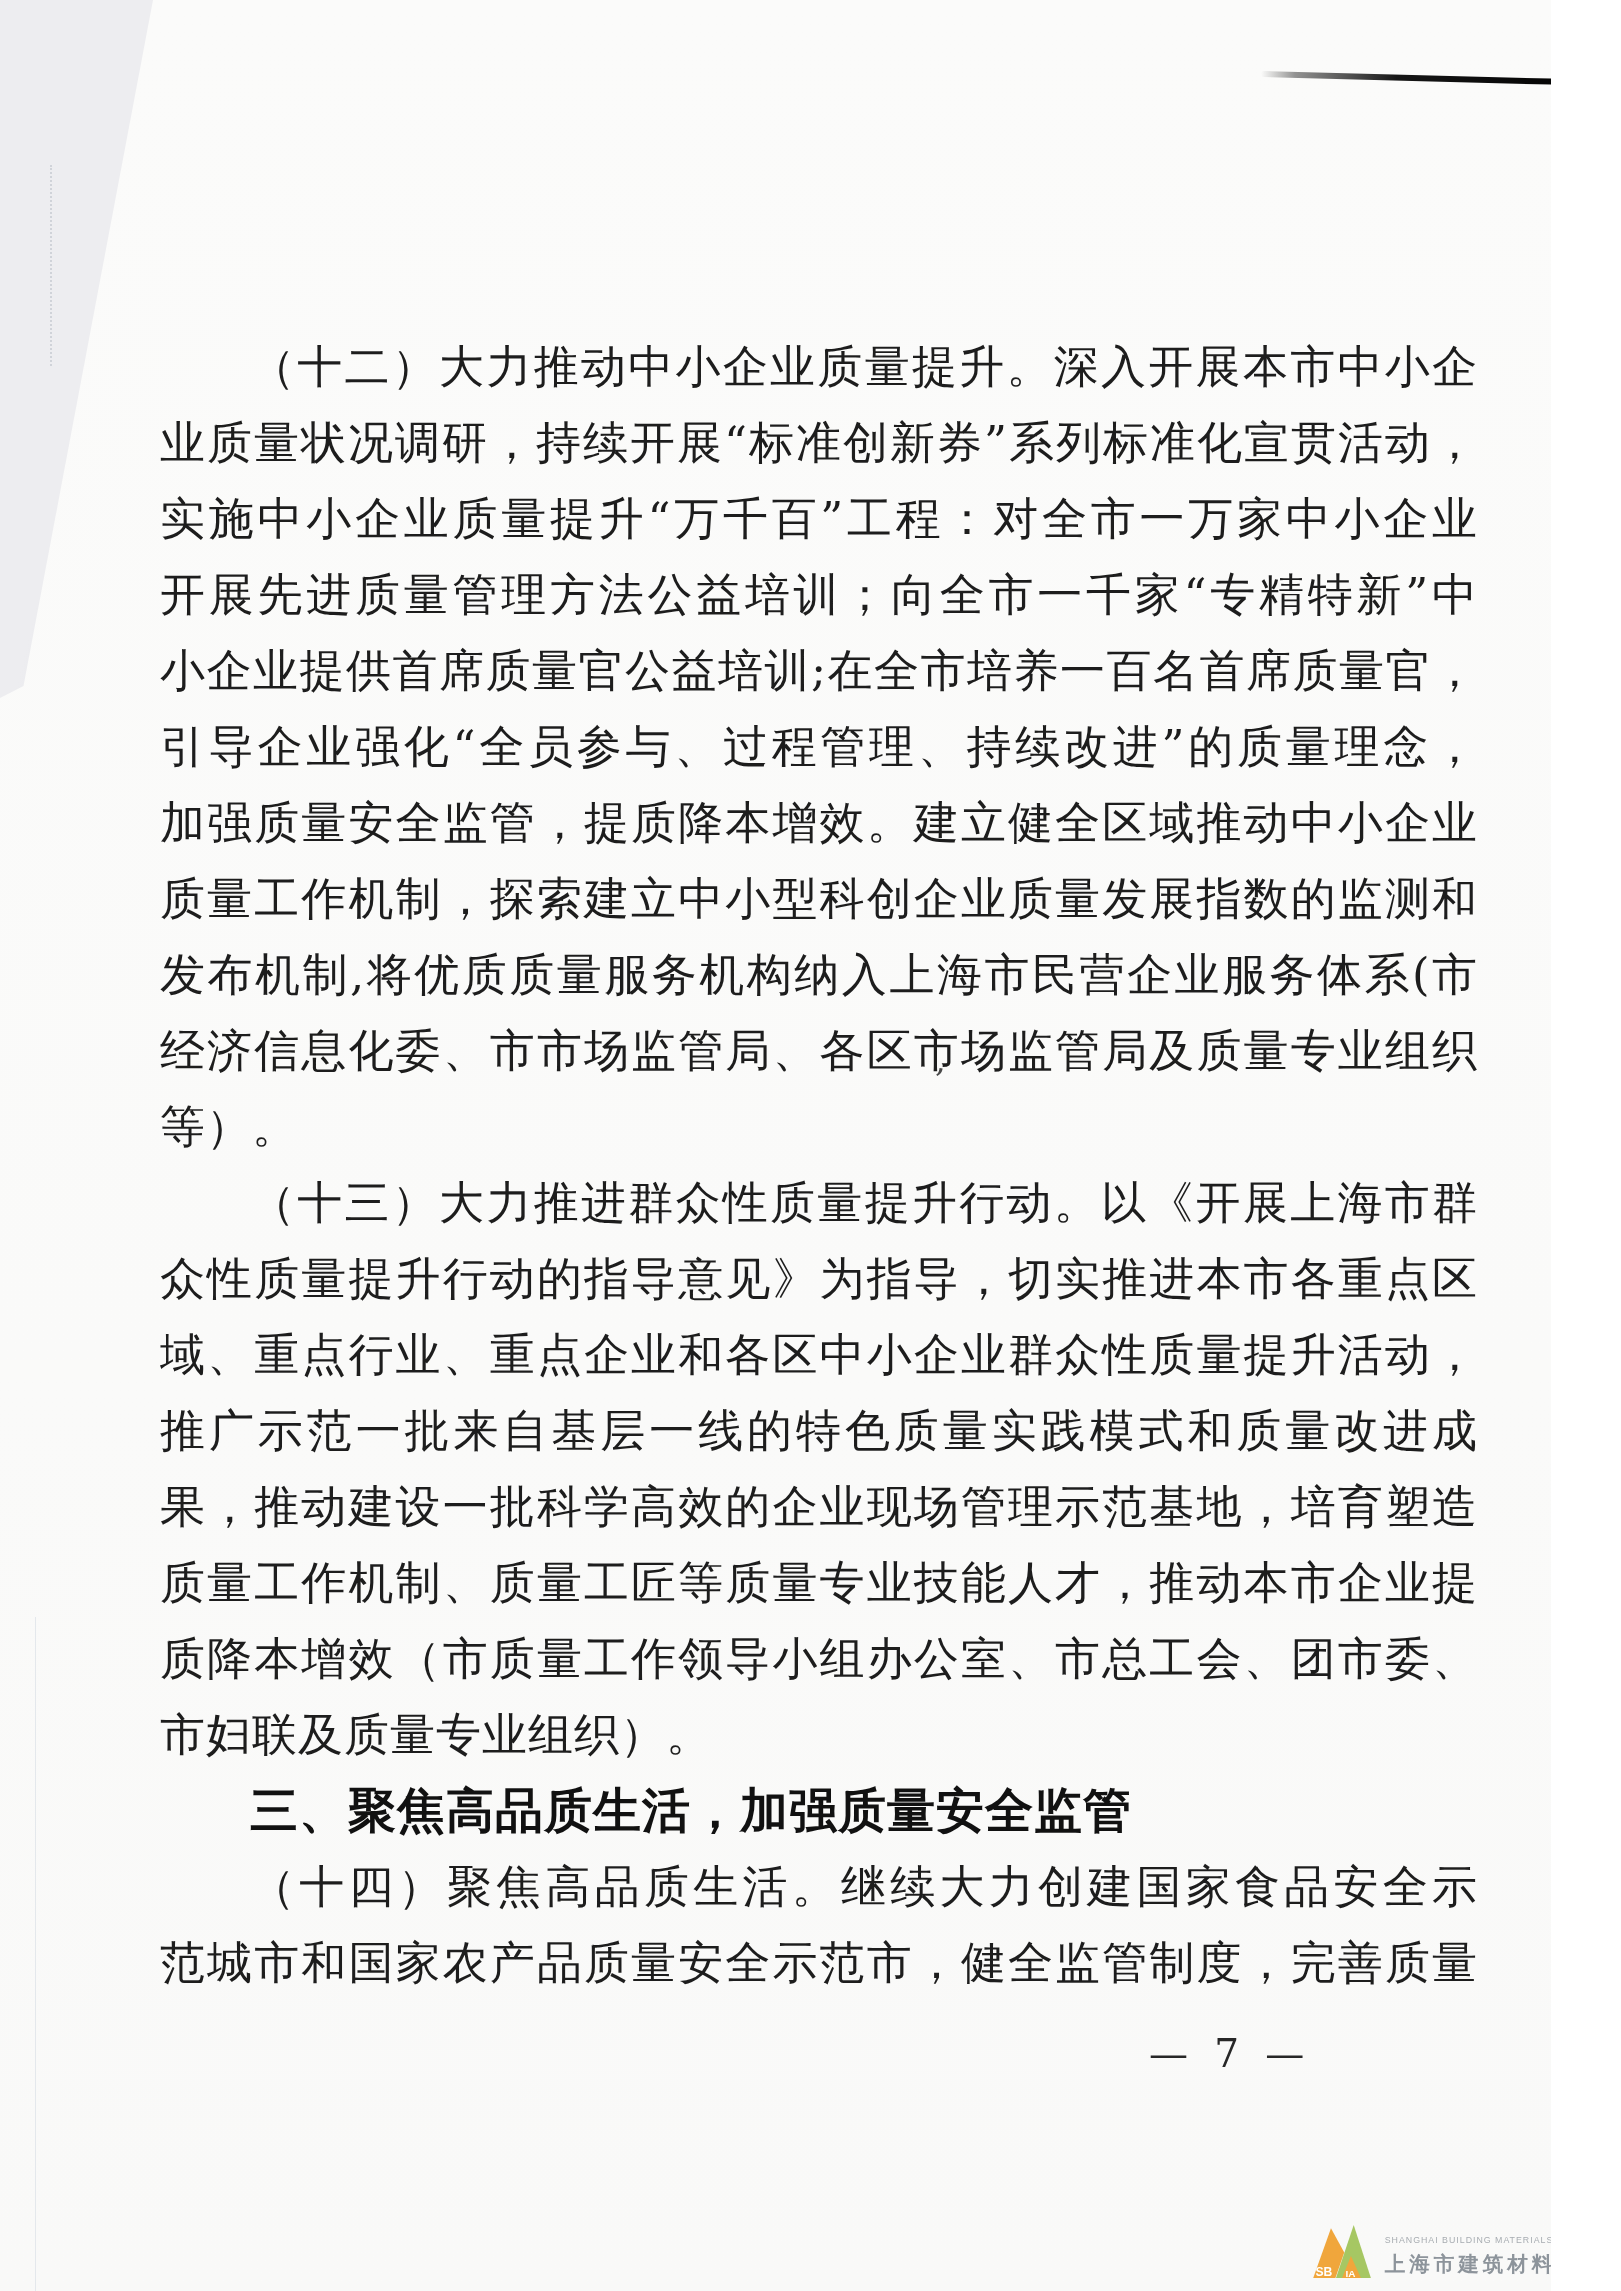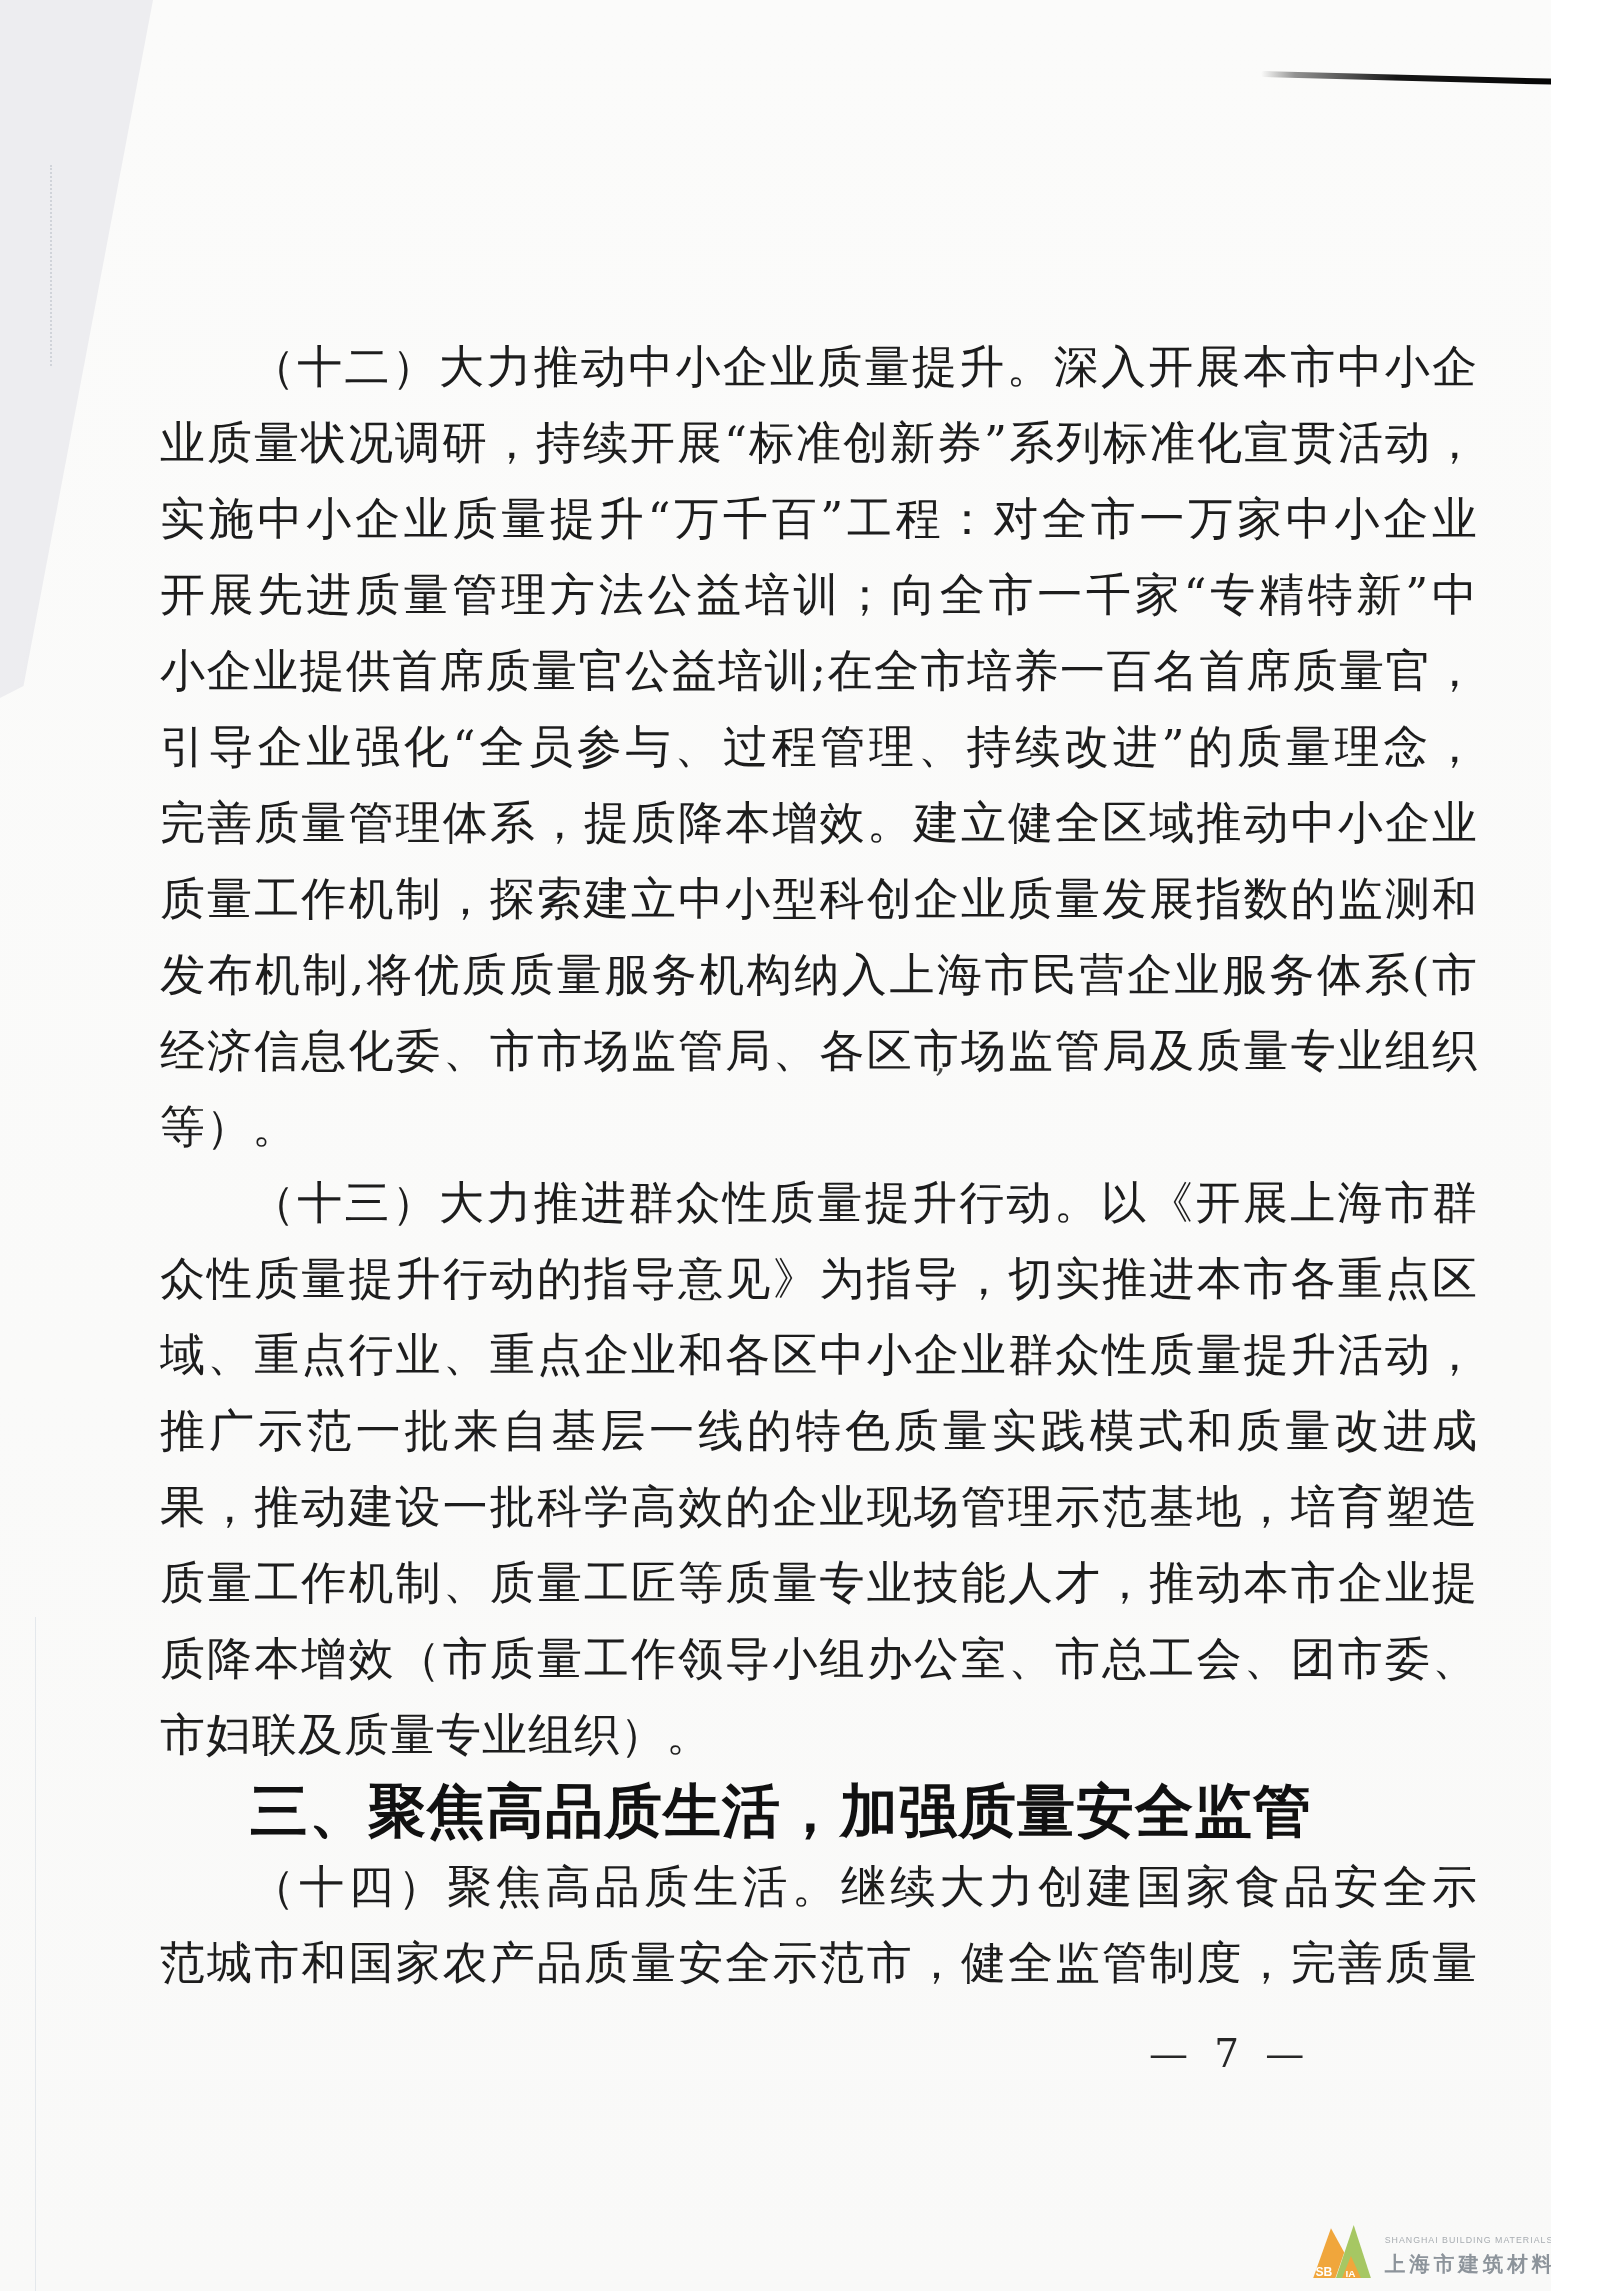--- a/index.html
+++ b/index.html
@@ -36,21 +36,21 @@
     color:#1d1d1d;
   }
   .line{
     height:76px;line-height:76px;font-size:45px;
     text-align:justify;text-align-last:justify;
     letter-spacing:1px;
   }
   .line.indent{text-indent:90px;}
   .line.end{text-align:left;text-align-last:left;}
   .line.heading{
-    font-family:"Liberation Sans", sans-serif;font-weight:bold;font-size:58px;
+    font-family:"Liberation Sans", sans-serif;font-weight:bold;font-size:48px;
     text-align:left;text-align-last:left;color:#111;
   }
   
   .stray-tick{
     position:absolute;left:933px;top:1061px;font-size:33px;color:#4a4a4a;
     transform:rotate(8deg);font-family:"DejaVu Serif",serif;
   }
   .page-number{
     position:absolute;left:1122px;top:2031px;width:216px;
     text-align:center;font-size:39px;color:#272727;letter-spacing:6.9px;
@@ -83,21 +83,21 @@
   <div class="edge-faint-line"></div>
   <div class="scan-line-top"></div>
 
   <div class="doc-body">
       <div class="line indent">（十二）大力推动中小企业质量提升。深入开展本市中小企</div>
       <div class="line">业质量状况调研，持续开展“标准创新券”系列标准化宣贯活动，</div>
       <div class="line">实施中小企业质量提升“万千百”工程：对全市一万家中小企业</div>
       <div class="line">开展先进质量管理方法公益培训；向全市一千家“专精特新”中</div>
       <div class="line">小企业提供首席质量官公益培训;在全市培养一百名首席质量官，</div>
       <div class="line">引导企业强化“全员参与、过程管理、持续改进”的质量理念，</div>
-      <div class="line">完善质量管理体系，提质降本增效。建立健全区域推动中小企业</div>
+      <div class="line">加强质量安全监管，提质降本增效。建立健全区域推动中小企业</div>
       <div class="line">质量工作机制，探索建立中小型科创企业质量发展指数的监测和</div>
       <div class="line">发布机制,将优质质量服务机构纳入上海市民营企业服务体系(市</div>
       <div class="line">经济信息化委、市市场监管局、各区市场监管局及质量专业组织</div>
       <div class="line end">等）。</div>
       <div class="line indent">（十三）大力推进群众性质量提升行动。以《开展上海市群</div>
       <div class="line">众性质量提升行动的指导意见》为指导，切实推进本市各重点区</div>
       <div class="line">域、重点行业、重点企业和各区中小企业群众性质量提升活动，</div>
       <div class="line">推广示范一批来自基层一线的特色质量实践模式和质量改进成</div>
       <div class="line">果，推动建设一批科学高效的企业现场管理示范基地，培育塑造</div>
       <div class="line">质量工作机制、质量工匠等质量专业技能人才，推动本市企业提</div>

